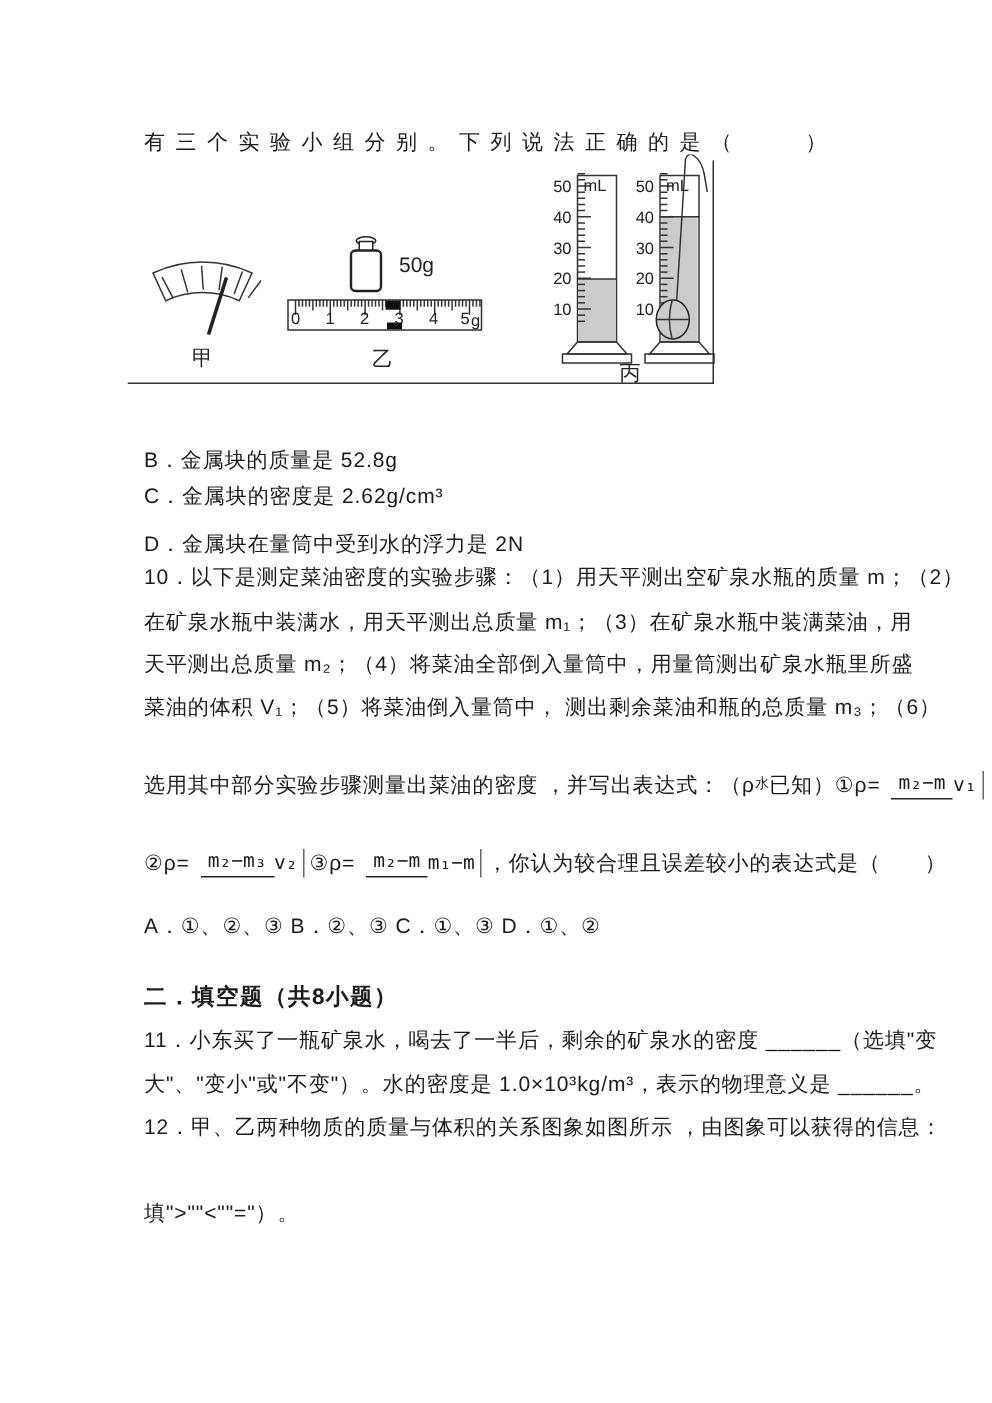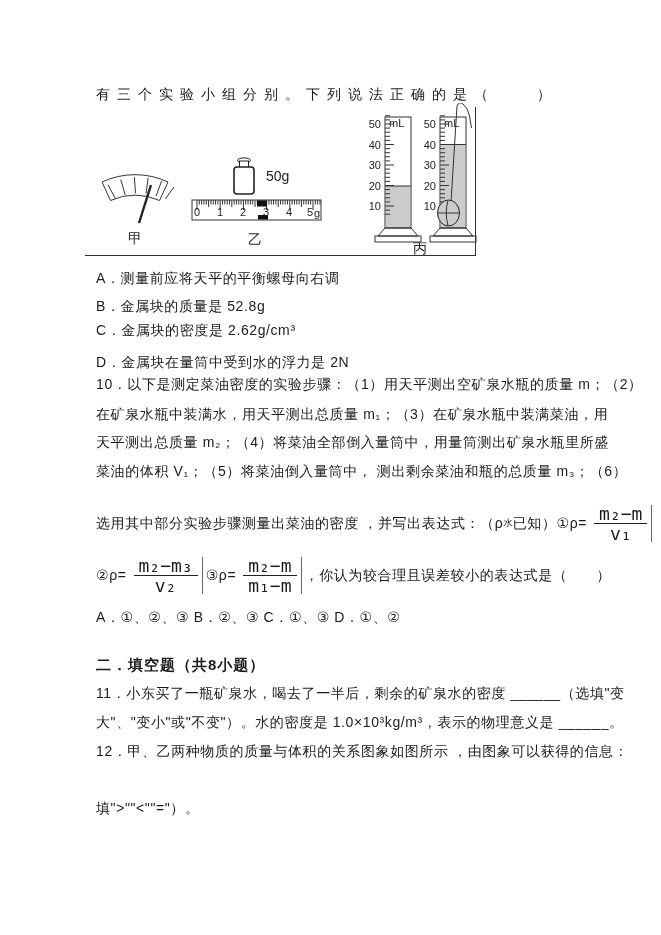--- a/index.html
+++ b/index.html
@@ -16,23 +16,23 @@
     left:96px;
     white-space:nowrap;
     font-size:14px;
     line-height:20px;
     letter-spacing:0.6px;
   }
   .wide{letter-spacing:7px;}
   .bold{font-weight:bold;font-size:15px;letter-spacing:1px;}
   .frow{display:flex;align-items:center;height:52px;}
   .frac{
-    display:inline-flex;flex-direction:column;align-items:center;
+    display:inline-flex;flex-direction:row;align-items:center;
     font-family:"DejaVu Sans Mono",monospace;
-    font-size:18px;line-height:17px;
+    font-size:13px;line-height:17px;
     border-right:1px solid #666;
     padding:0 4px;margin:0 3px;letter-spacing:0;
   }
   .frac .num{border-bottom:1px solid #222;padding:0 5px 1px;}
   .frac .den{padding-top:1px;}
   .sub{font-size:9.5px;vertical-align:-3px;letter-spacing:0;}
   svg{position:absolute;}
   svg text{font-family:"Liberation Sans","DejaVu Sans",sans-serif;fill:#222;}
   .sk{stroke:#333;stroke-width:1;fill:none;}
 </style>
@@ -231,21 +231,20 @@
         <text x="351" y="45.5" text-anchor="end">40</text>
         <text x="351" y="66" text-anchor="end">30</text>
         <text x="351" y="86.5" text-anchor="end">20</text>
         <text x="351" y="107" text-anchor="end">10</text>
         <text x="359" y="24">mL</text>
       </g>
     </g>
     <text x="328" y="150" font-size="14">丙</text>
   </svg>
 
-  <div class="line" style="top:268px">A．测量前应将天平的平衡螺母向右调</div>
   <div class="line" style="top:296px">B．金属块的质量是 52.8g</div>
   <div class="line" style="top:320px">C．金属块的密度是 2.62g/cm³</div>
   <div class="line" style="top:352px">D．金属块在量筒中受到水的浮力是 2N</div>
 
   <div class="line" style="top:374px">10．以下是测定菜油密度的实验步骤：（1）用天平测出空矿泉水瓶的质量 m；（2）</div>
   <div class="line" style="top:404px">在矿泉水瓶中装满水，用天平测出总质量 m₁；（3）在矿泉水瓶中装满菜油，用</div>
   <div class="line" style="top:432px">天平测出总质量 m₂；（4）将菜油全部倒入量筒中，用量筒测出矿泉水瓶里所盛</div>
   <div class="line" style="top:461px">菜油的体积 V₁；（5）将菜油倒入量筒中， 测出剩余菜油和瓶的总质量 m₃；（6）</div>
 
   <div class="line frow" style="top:497px">

